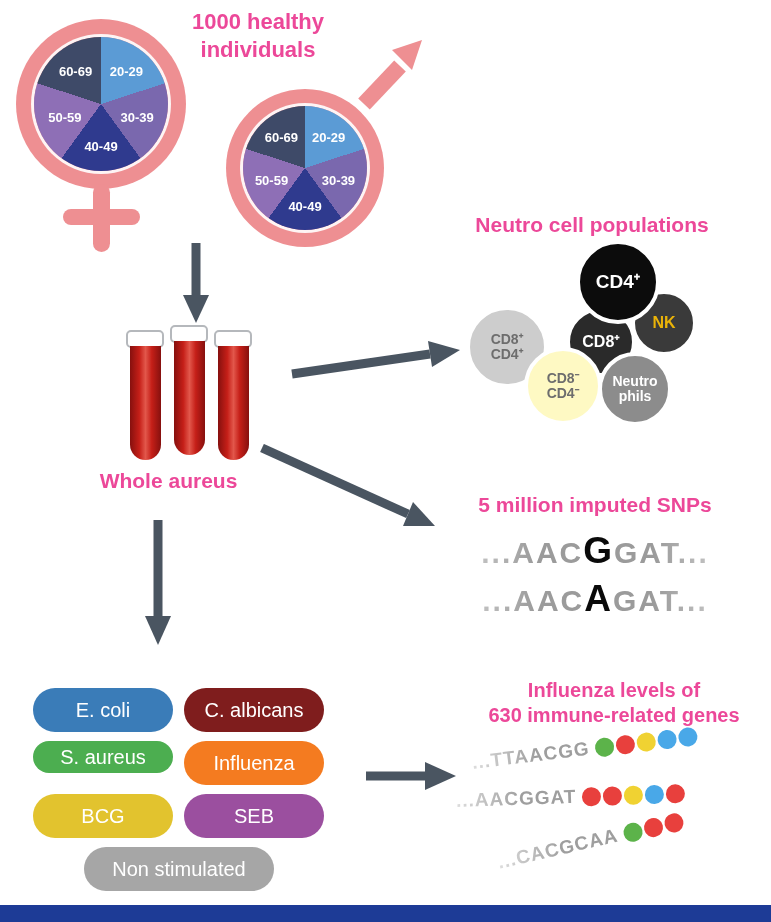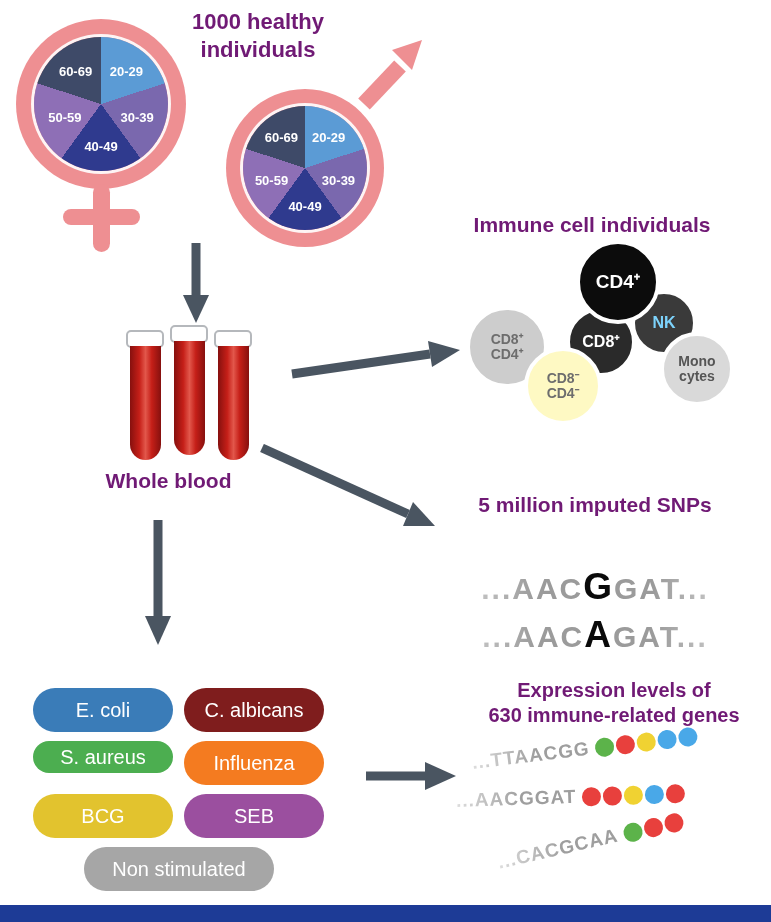--- a/index.html
+++ b/index.html
@@ -1,40 +1,40 @@
 <!DOCTYPE html>
 <html><head>
 <meta charset="utf-8">
 <style>
   html,body{margin:0;padding:0;background:#fff;}
   #canvas{position:relative;width:771px;height:922px;background:#fff;overflow:hidden;
           font-family:"Liberation Sans",sans-serif;}
   .abs{position:absolute;}
-  .heading{position:absolute;font-weight:bold;color:#701a75;text-align:center;line-height:1.25;}
+  .heading{position:absolute;font-weight:bold;color:#ec4899;text-align:center;line-height:1.25;}
 
   
   .ring{position:absolute;border-radius:50%;}
   .pie{border-radius:50%;position:relative;box-shadow:0 0 0 3px rgba(255,255,255,.9);}
   .pie-label{position:absolute;transform:translate(-50%,-50%);color:#fff;font-weight:bold;
              font-size:13px;white-space:nowrap;}
   .limb{position:absolute;border-radius:9px;}
 
   
   .tube{position:absolute;width:38px;height:138px;}
   .tube .cap{height:18px;background:#fff;border:2.5px solid #b5b8bc;border-radius:5px;box-sizing:border-box;}
   .tube .body{width:31px;margin:-2px auto 0;height:114px;border-radius:0 0 16px 16px;
               background:linear-gradient(90deg,#86100e 0%,#c51f18 30%,#e2574b 50%,#c51f18 70%,#86100e 100%);}
 
   
   .cell{position:absolute;border-radius:50%;border:4px solid #fff;box-sizing:border-box;
         display:flex;flex-direction:column;align-items:center;justify-content:center;
         font-weight:bold;text-align:center;line-height:1.08;}
 
   
-  .seq-block{position:absolute;text-align:center;margin-top:36px;}
+  .seq-block{position:absolute;text-align:center;}
   .seq-line{font-weight:bold;letter-spacing:2px;color:#9b9b9b;font-size:30px;line-height:46px;white-space:nowrap;
             -webkit-mask-image:linear-gradient(90deg,rgba(0,0,0,.28),#000 32%,#000 68%,rgba(0,0,0,.28));
             mask-image:linear-gradient(90deg,rgba(0,0,0,.28),#000 32%,#000 68%,rgba(0,0,0,.28));}
   .seq-variant{color:#0a0a0a;font-size:37px;}
 
   
   .pill{position:absolute;border-radius:22px;color:#fff;font-weight:normal;font-size:20px;
         display:flex;align-items:center;justify-content:center;}
 
   
@@ -94,54 +94,54 @@
   </div>
   <div class="tube" style="left:170px;top:325px;">
     <div class="cap"></div>
     <div class="body"></div>
   </div>
   <div class="tube" style="left:214px;top:330px;">
     <div class="cap"></div>
     <div class="body"></div>
   </div>
 
-  <div class="heading" style="left:86px;top:468px;width:165px;font-size:21px;">Whole blood</div>
+  <div class="heading" style="left:86px;top:468px;width:165px;font-size:21px;">Whole aureus</div>
 
   <div class="arrow" style="left: 288px; top: 334px; color: rgb(74, 85, 97);">
     <svg width="175" height="48" viewBox="0 0 175 48">
       <line x1="4" y1="40" x2="142" y2="20" stroke="currentColor" stroke-width="9"></line>
       <polygon points="172,16 144,33 140,7" fill="currentColor"></polygon>
     </svg>
   </div>
 
-  <div class="heading" style="left:442px;top:212px;width:300px;font-size:21px;">Immune cell individuals</div>
-
-  <div class="cell" style="left: 631px; top: 290px; width: 66px; height: 66px; font-size: 16px; background-color: rgb(58, 58, 58); color: #7dd3fc;">
+  <div class="heading" style="left:442px;top:212px;width:300px;font-size:21px;">Neutro cell populations</div>
+
+  <div class="cell" style="left: 631px; top: 290px; width: 66px; height: 66px; font-size: 16px; background-color: rgb(58, 58, 58); color: #eab308;">
     <span>NK</span>
       <span></span>
   </div>
   <div class="cell" style="left: 466px; top: 306px; width: 82px; height: 82px; font-size: 14px; background-color: rgb(205, 205, 205); color: rgb(109, 109, 109);">
     <span>CD8⁺</span>
       <span>CD4⁺</span>
   </div>
   <div class="cell" style="left: 566px; top: 307px; width: 70px; height: 70px; font-size: 16px; background-color: rgb(42, 42, 42); color: rgb(255, 255, 255);">
     <span>CD8⁺</span>
       <span></span>
   </div>
   <div class="cell" style="left: 576px; top: 240px; width: 84px; height: 84px; font-size: 19px; background-color: rgb(12, 12, 12); color: rgb(255, 255, 255);">
     <span>CD4⁺</span>
       <span></span>
   </div>
   <div class="cell" style="left: 524px; top: 347px; width: 78px; height: 78px; font-size: 14px; background-color: #fef9c3; color: rgb(109, 109, 109);">
     <span>CD8⁻</span>
       <span>CD4⁻</span>
   </div>
-  <div class="cell" style="left: 660px; top: 332px; width: 74px; height: 74px; font-size: 14px; background-color: rgb(217, 217, 217); color: rgb(85, 85, 85);">
-    <span>Mono</span>
-      <span>cytes</span>
+  <div class="cell" style="left: 598px; top: 352px; width: 74px; height: 74px; font-size: 14px; background-color: rgb(140, 140, 140); color: rgb(255, 255, 255);">
+    <span>Neutro</span>
+      <span>phils</span>
   </div>
 
   <div class="arrow" style="left: 256px; top: 444px; color: rgb(74, 85, 97);">
     <svg width="200" height="100" viewBox="0 0 200 100">
       <line x1="6" y1="4" x2="152" y2="70" stroke="currentColor" stroke-width="9"></line>
       <polygon points="179,82 147,82 157,58" fill="currentColor"></polygon>
     </svg>
   </div>
 
   <div class="heading" style="left:445px;top:492px;width:300px;font-size:21px;">5 million imputed SNPs</div>
@@ -180,21 +180,21 @@
     </div>
 
   <div class="arrow" style="left: 364px; top: 758px; color: rgb(74, 85, 97);">
     <svg width="96" height="36" viewBox="0 0 96 36">
       <line x1="2" y1="18" x2="64" y2="18" stroke="currentColor" stroke-width="9"></line>
       <polygon points="92,18 61,4 61,32" fill="currentColor"></polygon>
     </svg>
   </div>
 
   <div class="heading" style="left:459px;top:678px;width:310px;font-size:20px;">
-    <div>Expression levels of</div>
+    <div>Influenza levels of</div>
     <div>630 immune-related genes</div>
   </div>
 
   <div class="gene-row" style="left:472px;top:752px;transform:rotate(-7deg);">
     <span class="gene-seq">...TTAACGG</span>
     <span class="bead" style="background-color: rgb(92, 179, 74);"></span>
     <span class="bead" style="background-color: rgb(232, 64, 61);"></span>
     <span class="bead" style="background-color: rgb(240, 210, 50);"></span>
     <span class="bead" style="background-color: rgb(73, 168, 232);"></span>
     <span class="bead" style="background-color: rgb(73, 168, 232);"></span>

